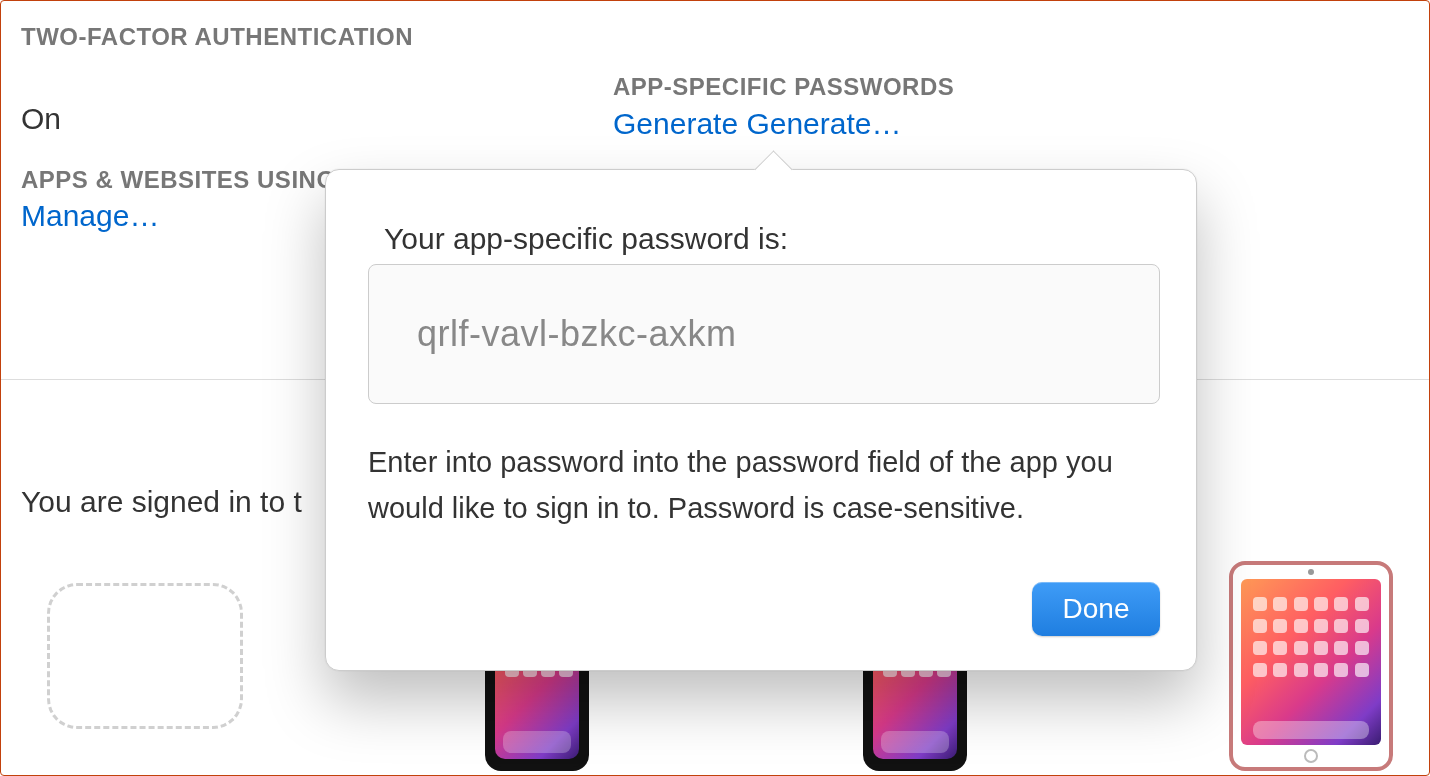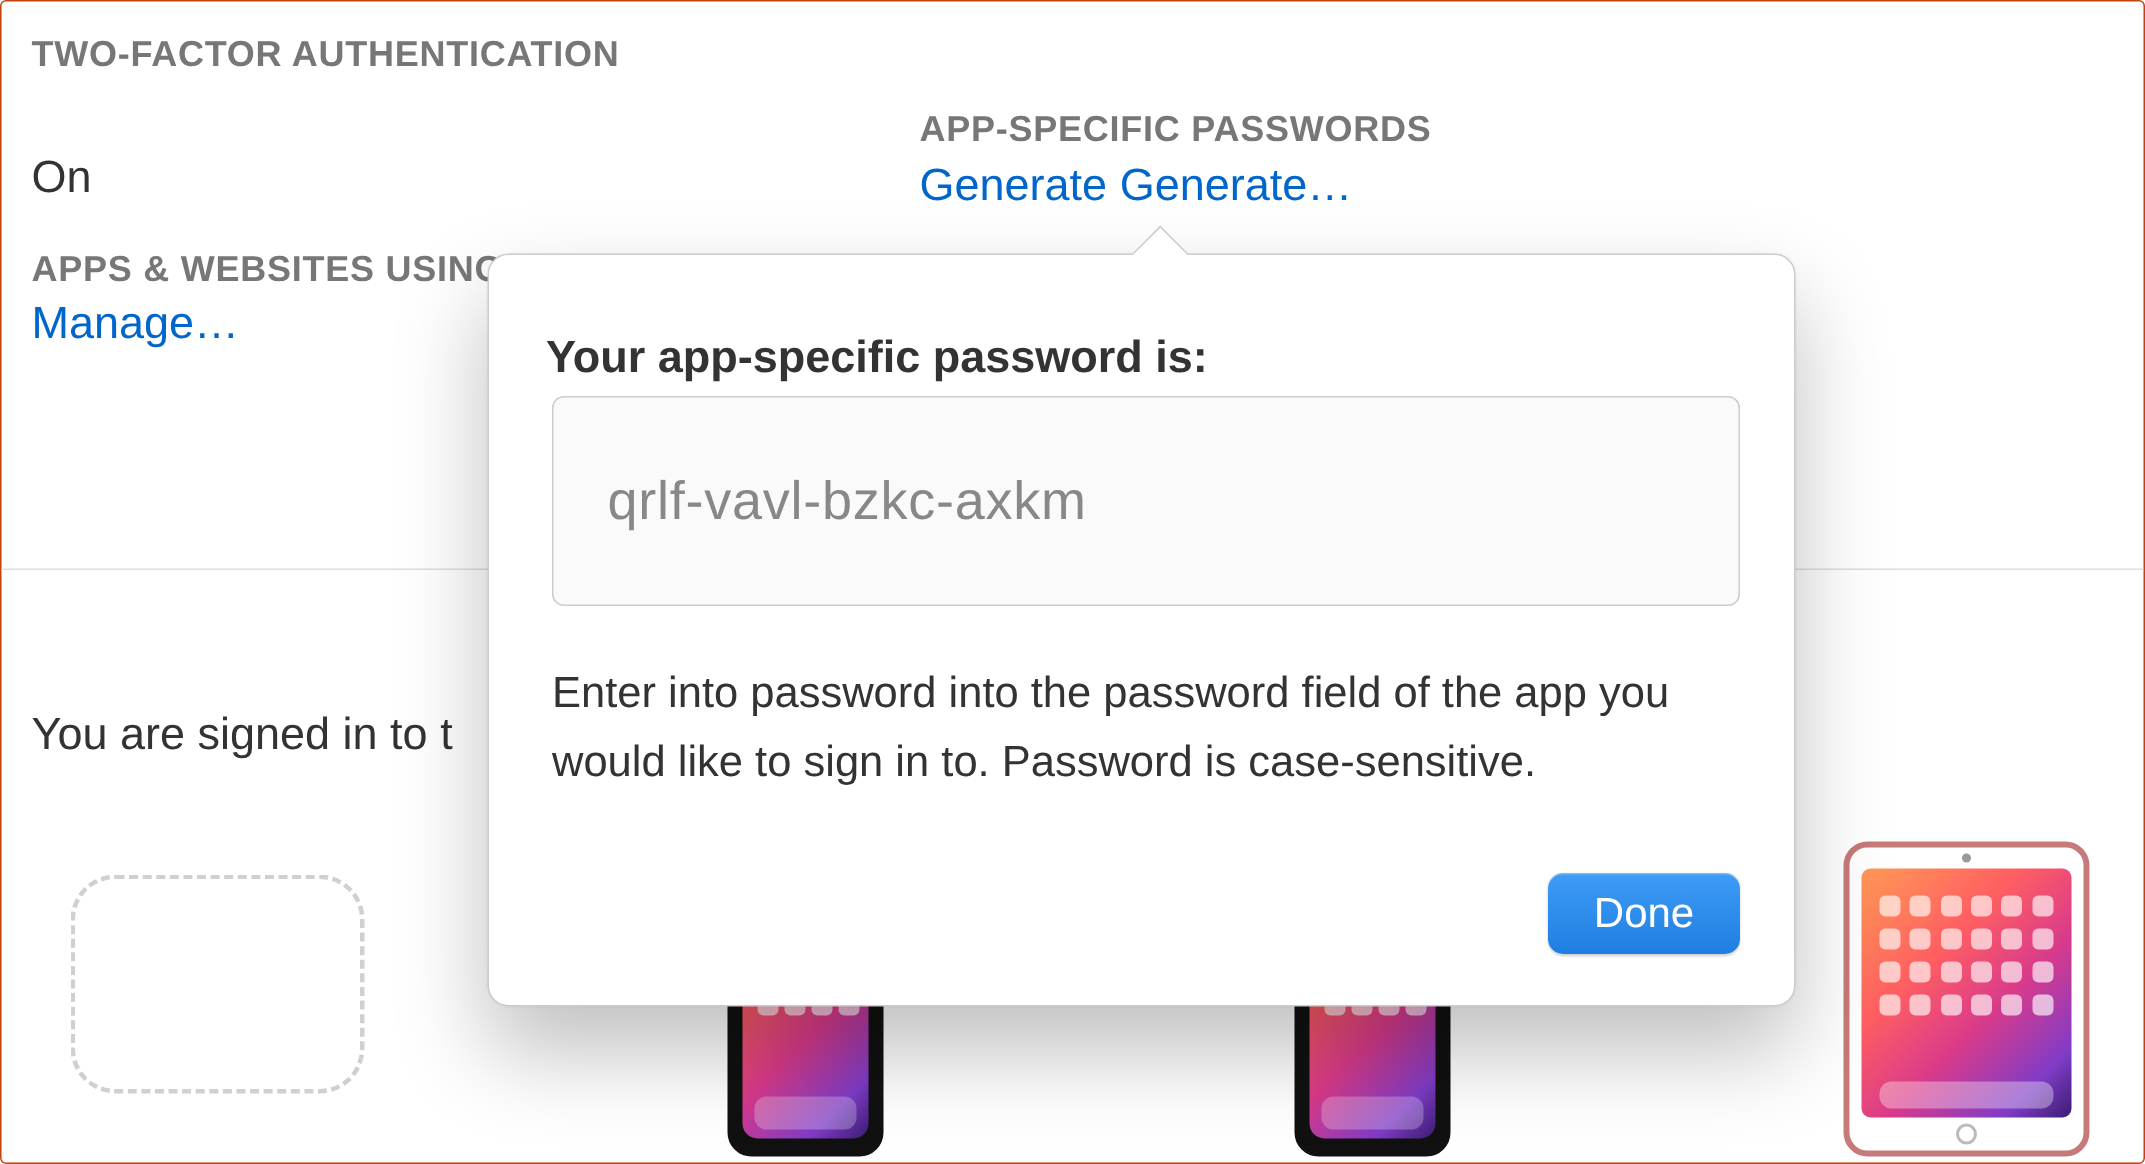--- a/index.html
+++ b/index.html
@@ -28,21 +28,21 @@
   .link{color:#0066cc;font-size:30px;cursor:pointer;}
   .manage-link{position:absolute;left:20px;top:198px;}
   .asp-label{position:absolute;left:612px;top:72px;}
   .generate-link{position:absolute;left:612px;top:106px;}
   
   .divider{
     position:absolute;left:0;right:0;top:378px;height:0;
     border-top:1px solid #ddd;
   }
   .signed-in{
-    position:absolute;left:20px;top:472px;
+    position:absolute;left:20px;top:484px;
     font-size:30px;color:#333;
   }
   
   .device-row{
     position:absolute;left:0;right:0;top:560px;height:200px;
   }
   .dashed-box{
     position:absolute;left:46px;top:22px;
     width:190px;height:140px;
     border:3px dashed #d0d0d0;border-radius:30px;
@@ -119,29 +119,29 @@
     box-shadow:0 30px 60px rgba(0,0,0,.25),0 0 0 1px rgba(0,0,0,.02);
     box-sizing:border-box;
   }
   .popover::before{
     content:"";position:absolute;left:434px;top:-14px;
     width:26px;height:26px;background:#fff;
     border-left:1px solid #ccc;border-top:1px solid #ccc;
     transform:rotate(45deg);
   }
   .popover-title{
-    position:absolute;left:38px;top:52px;
-    font-size:30px;color:#333;font-weight:bold;
+    position:absolute;left:58px;top:52px;
+    font-size:30px;color:#333;
   }
   .password-field{
     position:absolute;left:42px;top:94px;
     width:792px;height:140px;
     border:1px solid #ccc;border-radius:8px;
     background:#fafafa;
-    display:flex;align-items:center;padding-left:36px;
+    display:flex;align-items:center;padding-left:48px;
     box-sizing:border-box;
   }
   .password-text{
     font-size:36px;color:#888;letter-spacing:.5px;
     font-family:-apple-system,"Helvetica Neue",Helvetica,Arial,sans-serif;
   }
   .popover-desc{
     position:absolute;left:42px;top:269px;right:42px;
     font-size:29px;line-height:1.6;color:#333;
   }

